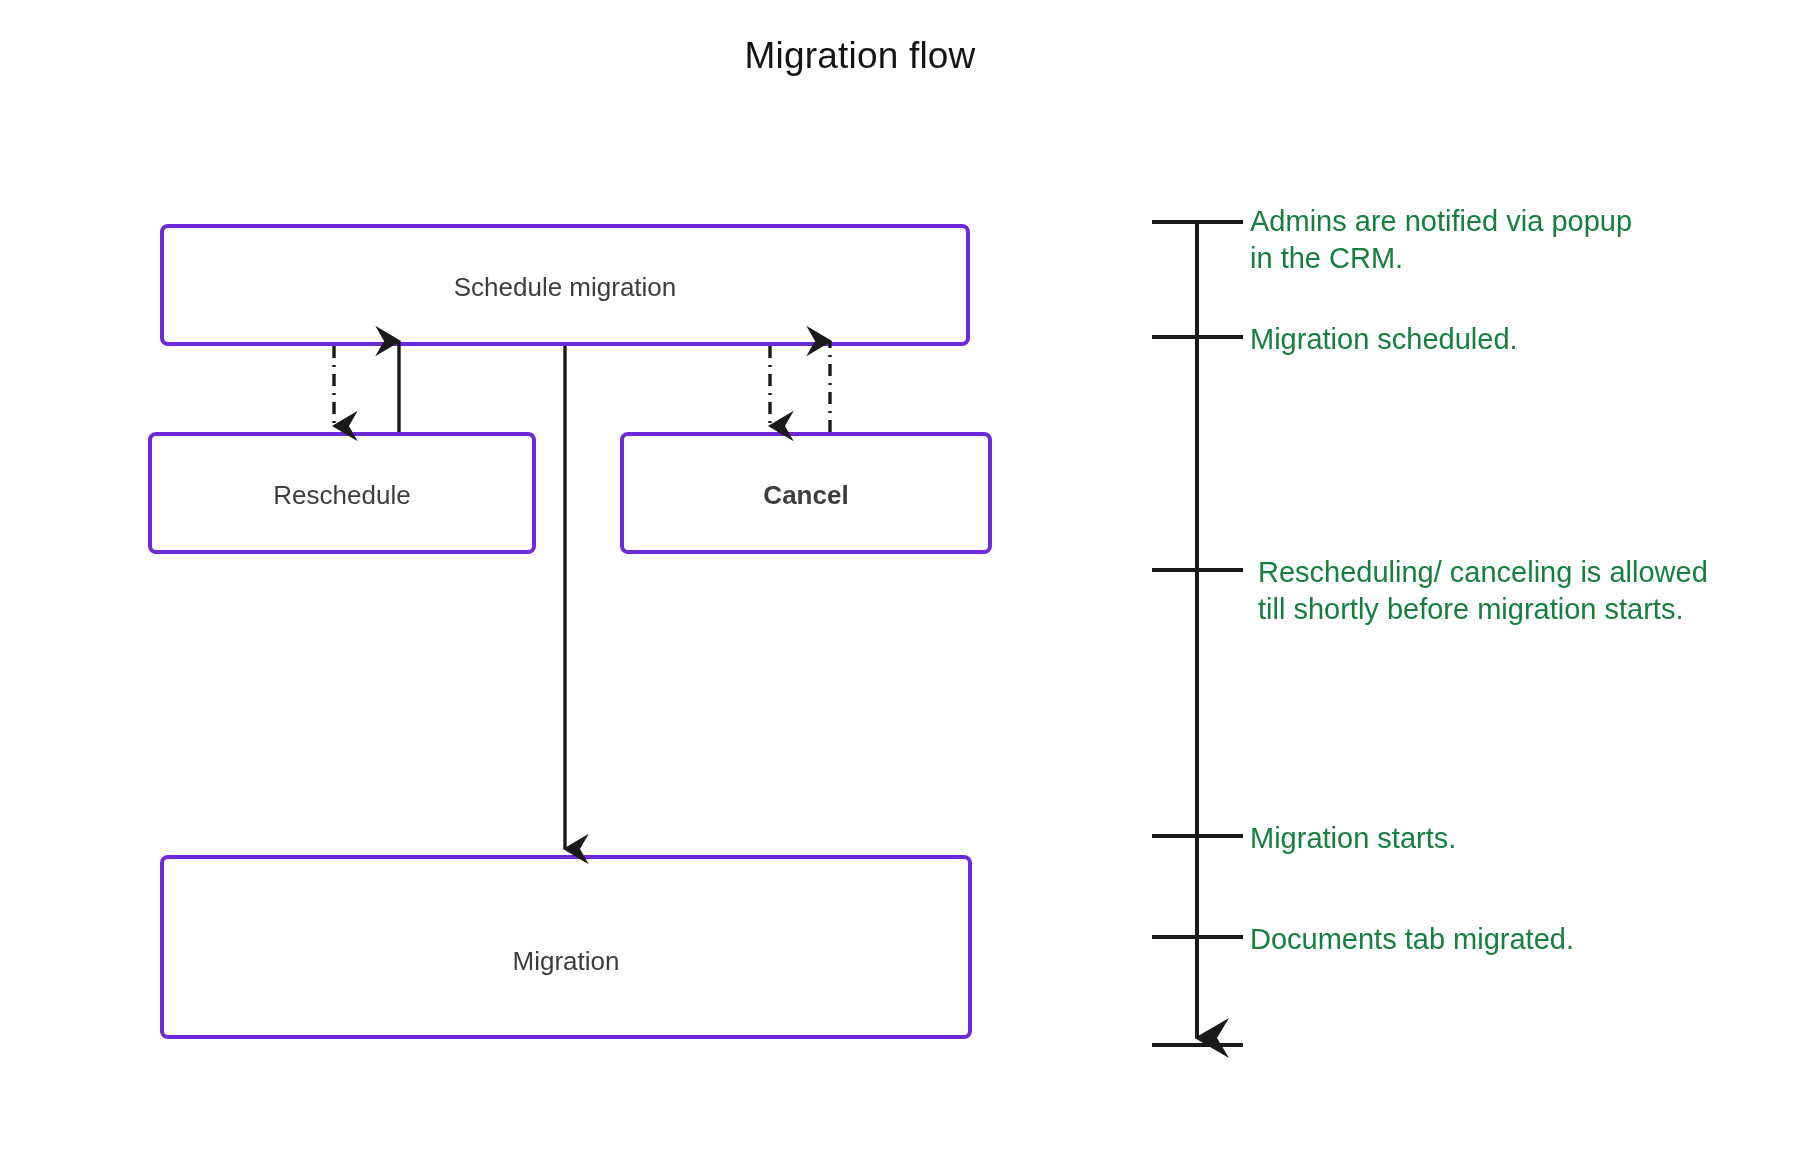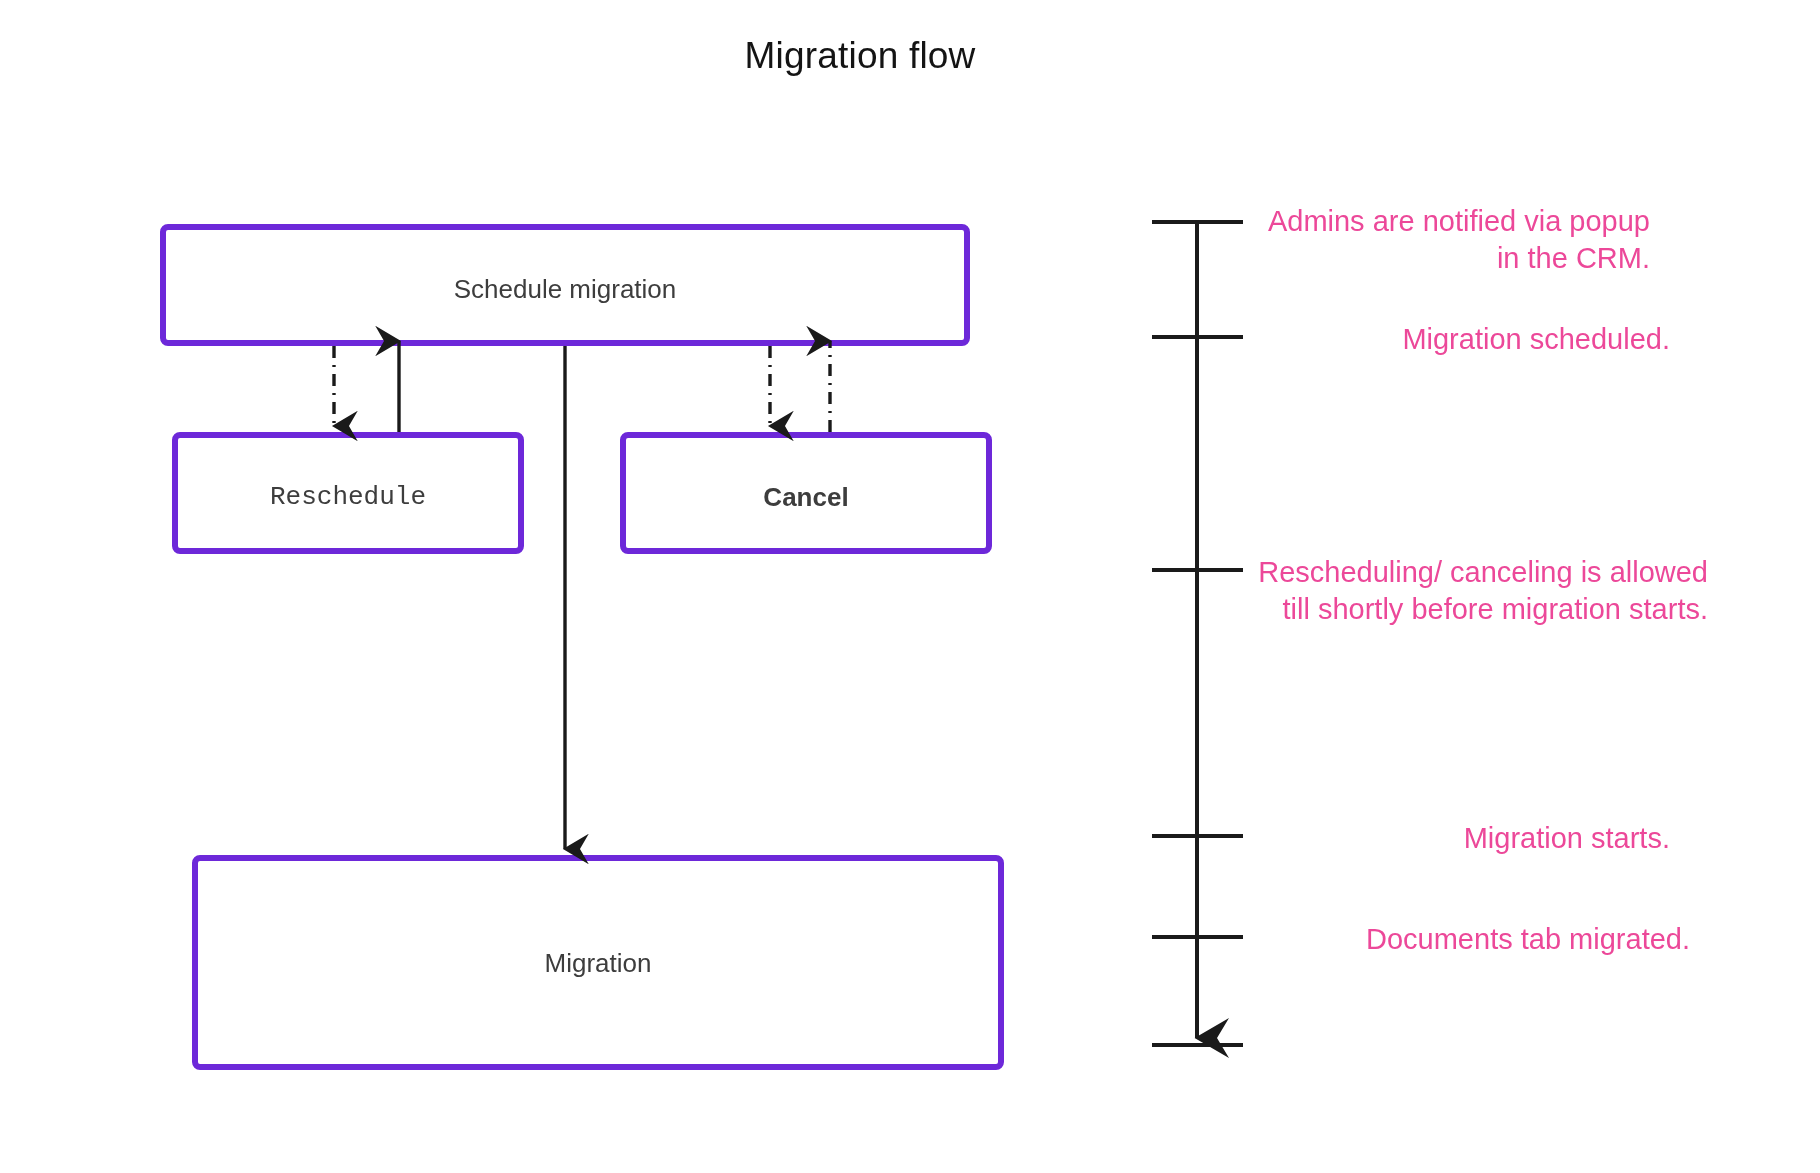--- a/index.html
+++ b/index.html
@@ -32,21 +32,21 @@
     color: #141414;
     letter-spacing: 0.2px;
     line-height: 1.1;
   }
 
   
   .node {
     position: absolute;
     box-sizing: border-box;
     background: #ffffff;
-    border: 6px solid #6d28d9;
+    border: 4px solid #6d28d9;
     border-radius: 8px;
   }
   .node-label {
     position: absolute;
     left: 0;
     width: 100%;
     text-align: center;
     font-size: 26px;
     color: #3d3d3d;
     font-weight: 400;
@@ -55,63 +55,60 @@
 
   #node-schedule {
     left: 160px;
     top: 224px;
     width: 810px;
     height: 122px;
   }
   #node-schedule .node-label { top: 44px; }
 
   #node-reschedule {
-    left: 172px;
+    left: 148px;
     top: 432px;
-    width: 352px;
+    width: 388px;
     height: 122px;
-    font-family: Liberation Mono, monospace;
   }
   #node-reschedule .node-label { top: 44px; }
 
   #node-cancel {
     left: 620px;
     top: 432px;
     width: 372px;
     height: 122px;
   }
   #node-cancel .node-label { top: 44px; font-weight: bold; }
 
   #node-migration {
     left: 160px;
     top: 855px;
     width: 812px;
-    height: 215px;
-    margin-left: 32px;
+    height: 184px;
   }
   #node-migration .node-label { top: 87px; }
 
   
   .layer {
     position: absolute;
     left: 0;
     top: 0;
     width: 1820px;
     height: 1173px;
     pointer-events: none;
   }
 
   
   .tl-label {
     position: absolute;
     font-size: 29px;
     line-height: 1.28;
-    color: #ec4899;
+    color: #15803d;
     font-weight: 400;
-    text-align: right;
   }
 </style>
 </head>
 <body>
 
 <div id="canvas">
 
   <div class="title">Migration flow</div>
 
   <div class="node" id="node-schedule">

